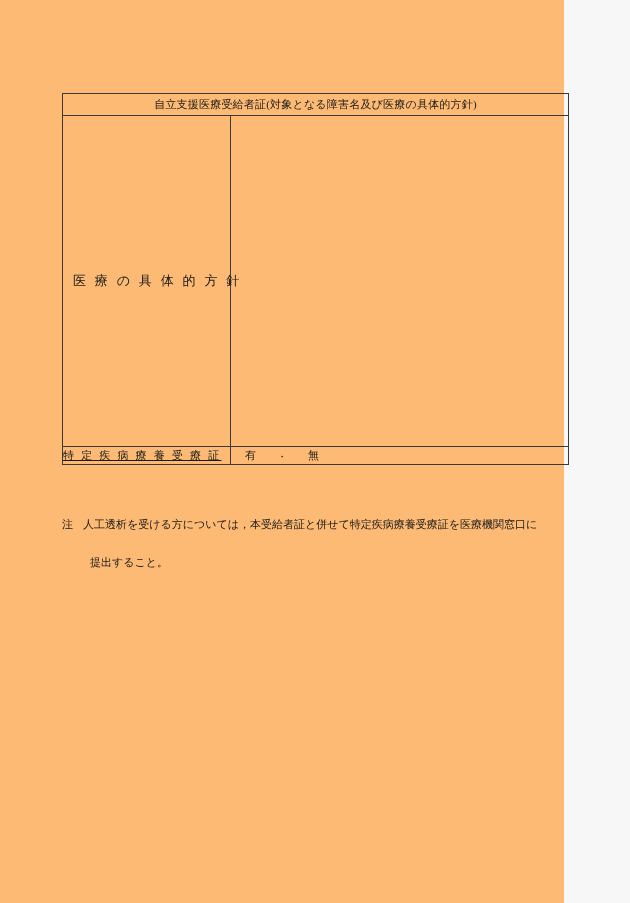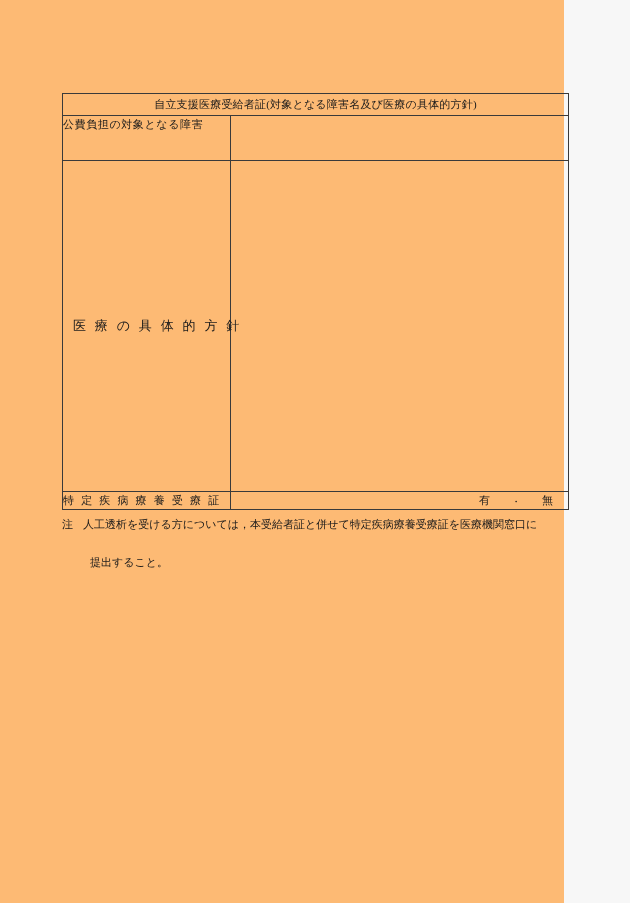--- a/index.html
+++ b/index.html
@@ -70,23 +70,24 @@
     transform: translateY(-50%);
     font-size: 13px;
     letter-spacing: 2.8px;
     white-space: nowrap;
   }
   .cert-label-cell {
     padding: 6px 6px 6px 10px;
     font-size: 11.5px;
     letter-spacing: 2.2px;
     white-space: nowrap;
+    text-decoration: underline;
   }
   .cert-value-cell {
-    text-align: right;
+    text-align: left;
     vertical-align: middle !important;
     font-size: 11.5px;
     padding: 6px 0;
     font-family: Liberation Serif, serif;
   }
   .cert-value-inner {
     display: inline-block;
     letter-spacing: 1px;
   }
   .cert-opt {
@@ -126,24 +127,20 @@
   <table class="form-table">
     <colgroup>
       <col style="width:168px">
       <col style="width:338px">
     </colgroup>
     <tbody>
       <tr>
         <td class="title-cell" colspan="2">自立支援医療受給者証(対象となる障害名及び医療の具体的方針)</td>
       </tr>
       <tr>
-        <td class="label-cell disease-label-cell">公費負担の対象となる障害</td>
-        <td class="value-cell disease-label-cell"></td>
-      </tr>
-      <tr>
         <td class="policy-label-cell">
           <span class="policy-label-inner">医 療 の 具 体 的 方 針</span>
         </td>
         <td class="value-cell policy-label-cell"></td>
       </tr>
       <tr>
         <td class="cert-label-cell">特 定 疾 病 療 養 受 療 証</td>
         <td class="cert-value-cell">
           <span class="cert-value-inner">
             <span class="cert-opt">有</span><span class="cert-sep">・</span><span class="cert-opt">無</span>

